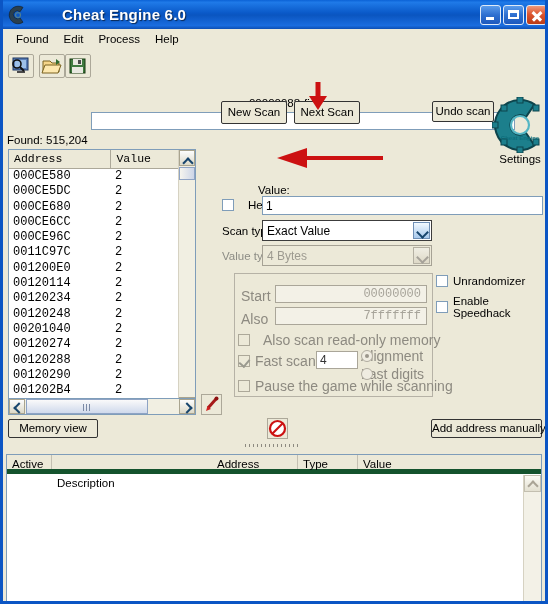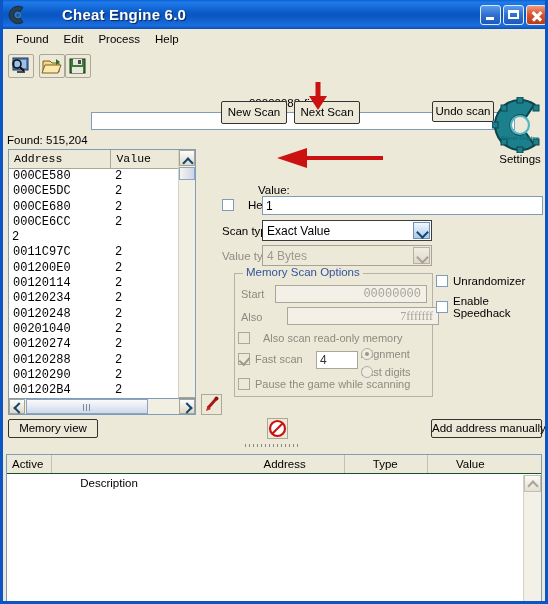--- a/index.html
+++ b/index.html
@@ -142,39 +142,39 @@
   
   .group{
     position:absolute;left:231px;top:224px;width:199px;height:124px;
     border:1px solid #b6b2a6;box-sizing:border-box;
   }
   .grouptitle{position:absolute;left:240px;top:217px;background:#ece9d8;padding:0 3px;font-size:11.5px;color:#34539b;}
   .gfield{
     position:absolute;height:18px;background:#f3f1e7;border:1px solid #aaa699;box-sizing:border-box;
     font-family:"Liberation Mono",monospace;font-size:12px;color:#a7a49a;text-align:right;padding:1px 5px 0 0;
   }
-  .dislbl{font-size:11px;color:#8d8a81;position:absolute;text-align:right;}
+  .dislbl{font-size:14px;color:#8d8a81;position:absolute;text-align:right;}
   .radio{position:absolute;width:12px;height:12px;border-radius:50%;background:#efece1;border:1px solid #b0aca0;box-sizing:border-box;}
   .radio .dot{position:absolute;left:3px;top:3px;width:4px;height:4px;border-radius:50%;background:#9b978c;}
   .fastnum{
     position:absolute;left:313px;top:302px;width:42px;height:18px;background:#fff;
     border:1px solid #aaa699;box-sizing:border-box;font-size:12px;padding:1px 0 0 3px;color:#333;
   }
   .sidechk{position:absolute;display:flex;align-items:center;gap:5px;font-size:11.5px;color:#000;}
   
   .noentry{position:absolute;left:264px;top:369px;width:21px;height:21px;
     background:#ece9d8;border:1px solid #aca899;box-sizing:border-box;}
   .sepdots{position:absolute;left:242px;top:395px;width:56px;height:3px;
     background:repeating-linear-gradient(to right,#8d8a80 0 1px,transparent 1px 4px);}
   
   .tablewrap{
     position:absolute;left:3px;top:405px;width:536px;height:170px;
     background:#fff;border:1px solid #7f9db9;box-sizing:border-box;overflow:hidden;
   }
-  .thead{height:19px;background:#ece9d8;border-bottom:1px solid #14532d;display:flex;box-sizing:border-box;justify-content:space-between;}
+  .thead{height:19px;background:#ece9d8;border-bottom:5px solid #14532d;display:flex;box-sizing:border-box;}
   .thead div{font-size:11.5px;color:#000;line-height:18px;padding-left:5px;box-sizing:border-box;border-right:1px solid #c4c0b2;}
   .tvsb{position:absolute;right:0;top:20px;width:17px;bottom:0;background:#f3f1e7;border-left:1px solid #d6d2c2;}
   .tsbtn{width:17px;height:17px;box-sizing:border-box;background:linear-gradient(to bottom,#fbfaf4,#e3e0d1);border:1px solid #c3bfb0;position:relative;}
   .tchev{position:absolute;left:4px;top:6px;width:6px;height:6px;border-left:2px solid #a9a496;border-top:2px solid #a9a496;}
   .tchev.up{transform:rotate(45deg);}
   
   .anno{position:absolute;pointer-events:none;}
 </style>
 </head>
 <body>
@@ -273,20 +273,21 @@
           </div>
           <div class="arow">
             <span class="a">000CE680</span>
             <span class="v">2</span>
           </div>
           <div class="arow">
             <span class="a">000CE6CC</span>
             <span class="v">2</span>
           </div>
           <div class="arow">
+            <span class="a">000CE96C</span>
             <span class="v">2</span>
           </div>
           <div class="arow">
             <span class="a">0011C97C</span>
             <span class="v">2</span>
           </div>
           <div class="arow">
             <span class="a">001200E0</span>
             <span class="v">2</span>
           </div>
@@ -380,26 +381,25 @@
 
     <div class="fieldlabel dis" style="left:219px;top:201px;">Value type</div>
     <div class="combo dis" style="left:259px;top:196px;width:170px;">
       <span>4 Bytes</span>
       <span class="arrowbtn">
           <span class="cbchev"></span>
         </span>
     </div>
 
     <div class="group"></div>
-    <div class="grouptitle">Memory Scan Options</div>
 
     <div class="dislbl" style="left:238px;top:239px;">Start</div>
     <div class="gfield" style="left:272px;top:236px;width:152px;">00000000</div>
     <div class="dislbl" style="left:238px;top:262px;">Also</div>
-    <div class="gfield" style="left:284px;top:258px;width:152px;font-family:Liberation Serif, serif;">7fffffff</div>
+    <div class="gfield" style="left:272px;top:258px;width:152px;">7fffffff</div>
 
     <div style="position:absolute;left:235px;top:283px;display:flex;align-items:center;gap:5px;">
       <span class="cbox dis"></span>
       <span class="dislbl" style="position:static;margin-left:8px;">Also scan read-only memory</span>
     </div>
 
     <div style="position:absolute;left:235px;top:304px;display:flex;align-items:center;gap:5px;">
       <span class="cbox dis">
           <span class="tick"></span>
         </span>

